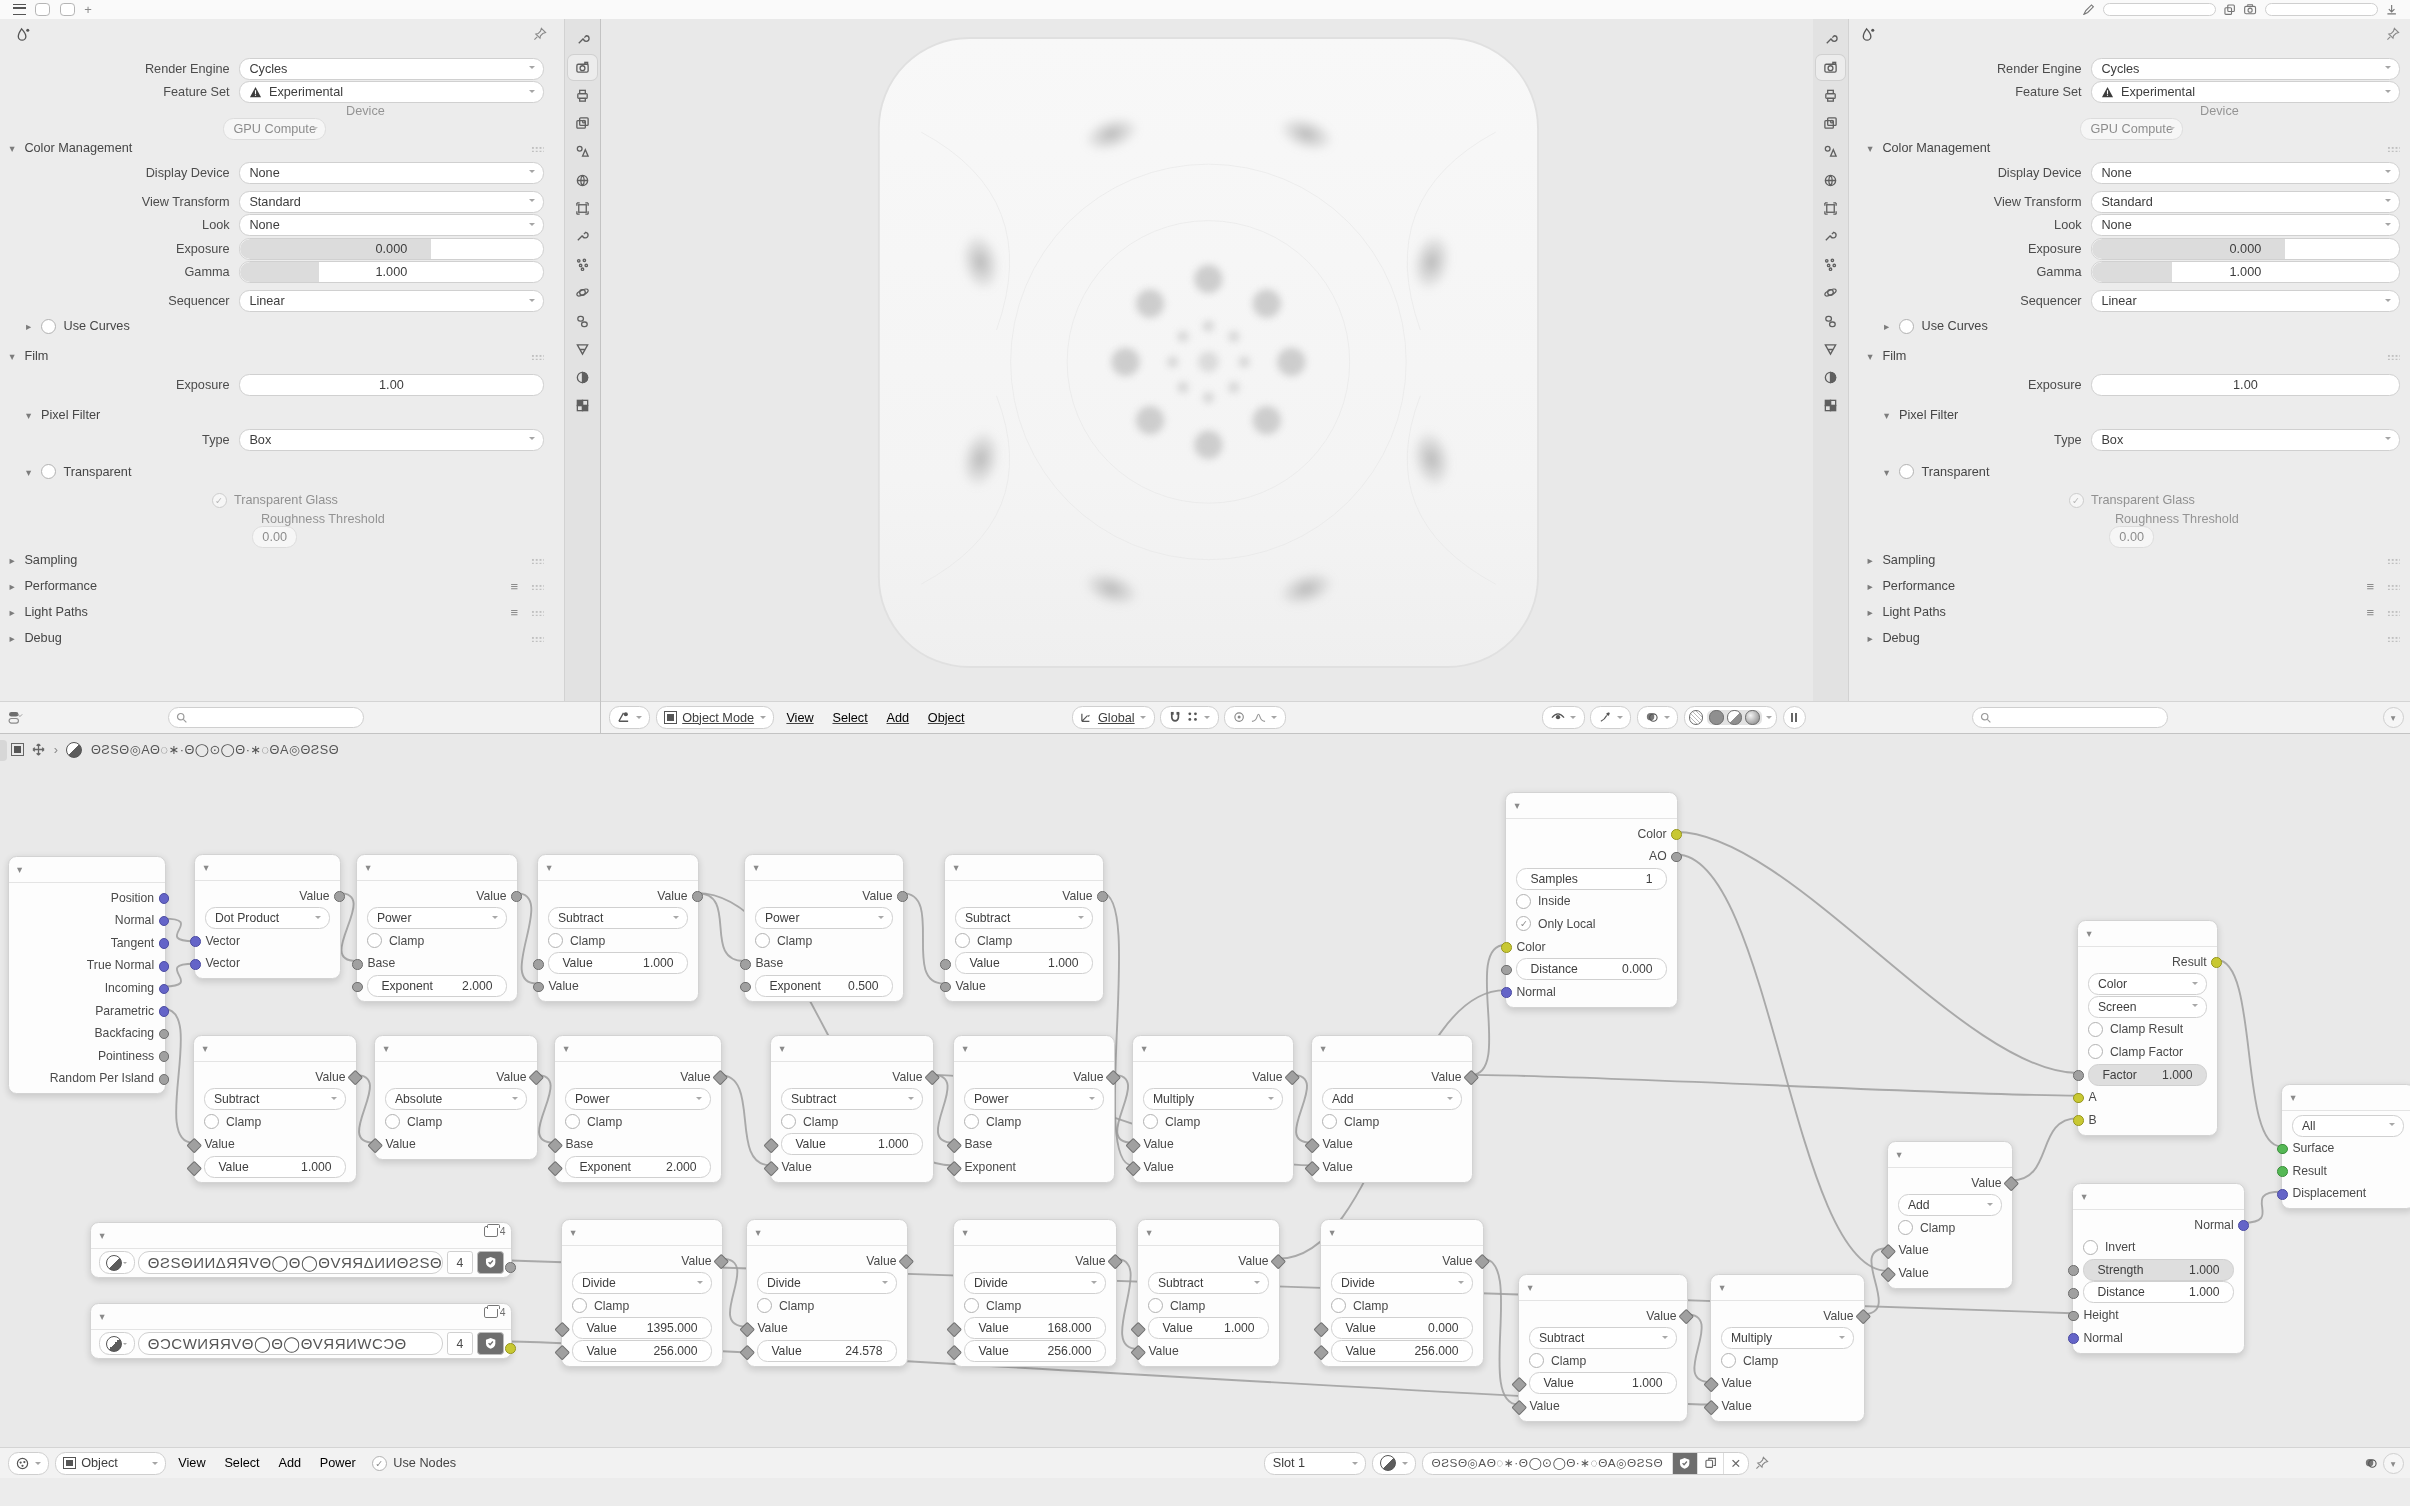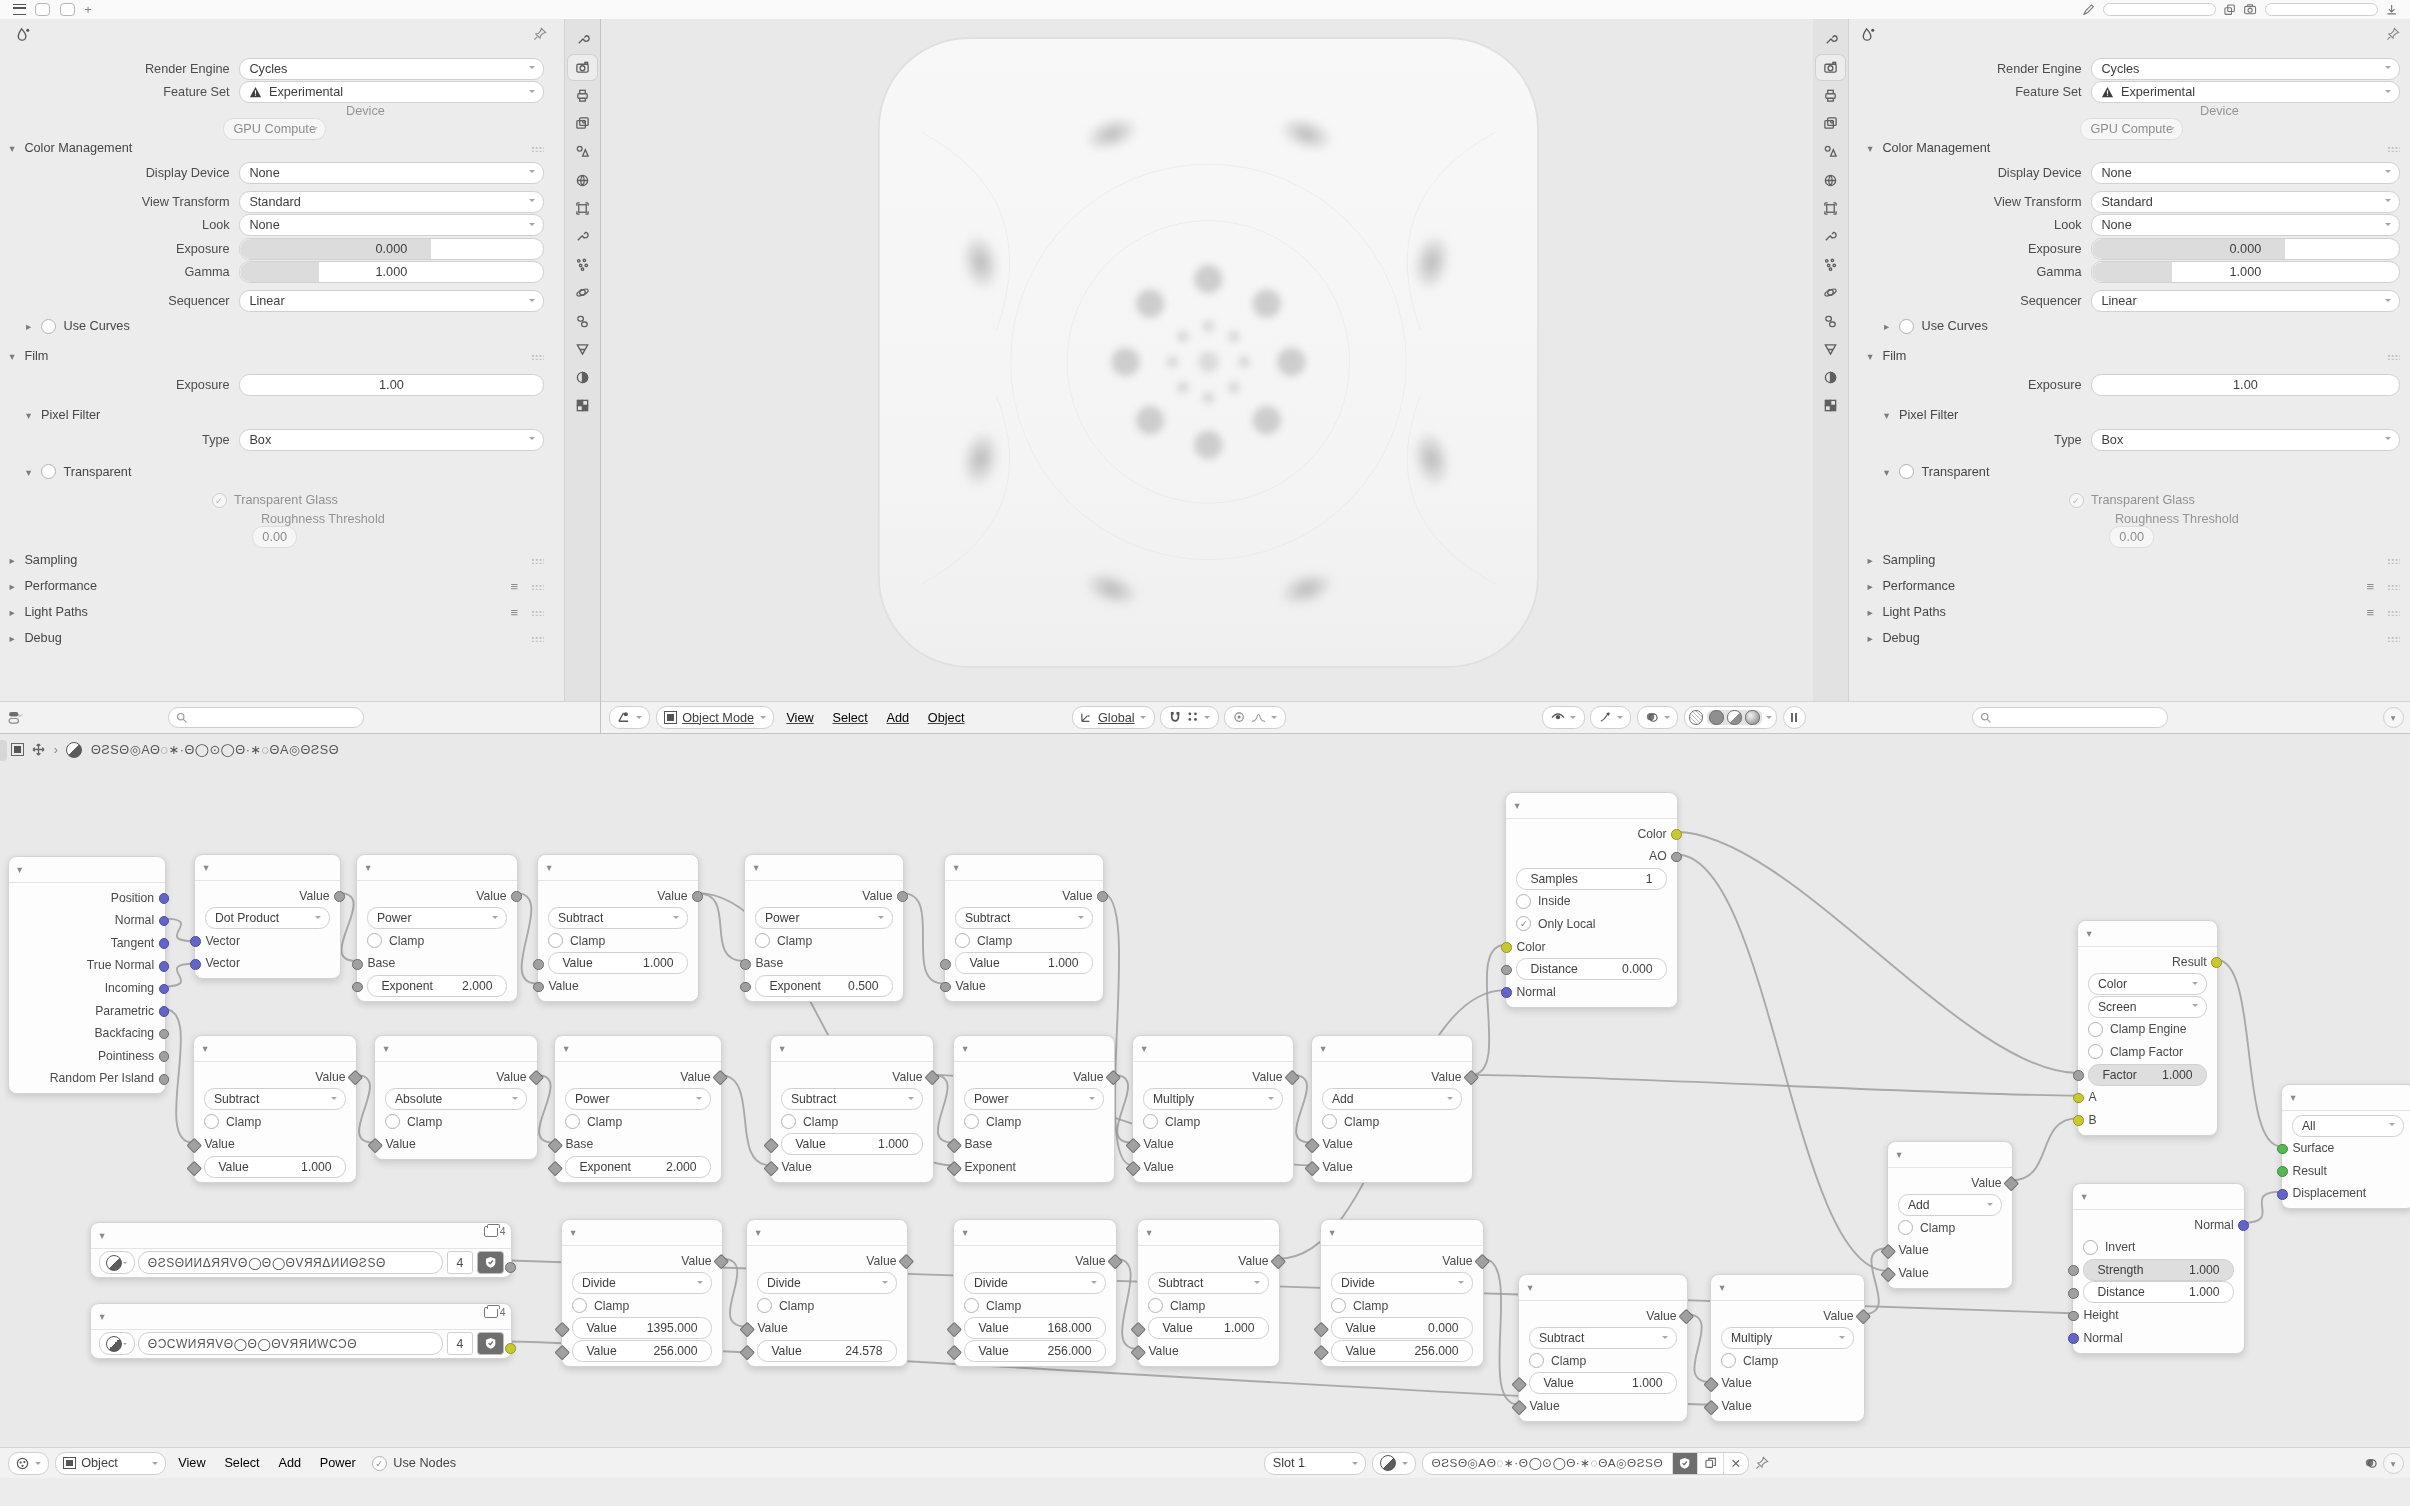--- a/index.html
+++ b/index.html
@@ -91,21 +91,21 @@
   .ndd{flex:1;height:20px;border:0.9px solid #d0d0d0;border-radius:10.4px;background:#fff;display:flex;align-items:center;padding:0 8.5px;position:relative;color:#3e3e3e;}
   .ndd .chev{position:absolute;right:7.5px;top:7.5px;border-left:3.3px solid transparent;border-right:3.3px solid transparent;border-top:3.3px solid #a8a8a8;width:0;height:0;}
   .nfield{flex:1;height:20px;border:0.9px solid #d0d0d0;border-radius:10.4px;background:#fff;display:flex;align-items:center;justify-content:space-between;padding:0 13px;color:#3e3e3e;}
   .nfield.fill{background:#dedede;}
   .ncb{display:flex;align-items:center;gap:6.6px;}
   .nbadge{position:absolute;right:5.6px;top:2.8px;display:flex;align-items:flex-start;gap:1.9px;color:#6f6f6f;font-size:10.4px;}
   .stackico{width:11.3px;height:9.4px;border:1.1px solid #777;border-radius:1.9px;position:relative;background:#fff;}
   .stackico:before{content:"";position:absolute;left:1.9px;top:-2.8px;width:10.4px;height:2.8px;border:1.1px solid #777;border-bottom:none;border-radius:1.9px 1.9px 0 0;background:#fff;}
   .texrow{display:flex;align-items:center;gap:3.8px;padding:0 7.5px;height:28px;}
   .texdd{width:34px;height:21px;border:0.9px solid #d0d0d0;border-radius:10.4px;background:#fff;display:flex;align-items:center;justify-content:center;gap:1.9px;}
-  .texname{flex:1;height:21px;border:0.9px solid #d0d0d0;border-radius:11px;background:#fff;display:flex;align-items:center;padding:0 8.5px;font-size:12px;letter-spacing:0.5px;color:#555;overflow:hidden;white-space:nowrap;}
+  .texname{flex:1;height:21px;border:0.9px solid #d0d0d0;border-radius:11px;background:#fff;display:flex;align-items:center;padding:0 8.5px;font-size:15px;letter-spacing:0.5px;color:#555;overflow:hidden;white-space:nowrap;}
   .texcount{width:24.5px;height:21px;border:0.9px solid #d0d0d0;background:#fff;display:flex;align-items:center;justify-content:center;border-radius:2.8px;color:#4c4c4c;}
   .shieldbtn{width:24.5px;height:21px;border:0.9px solid #bdbdbd;background:#6e6e6e;border-radius:3.8px;display:flex;align-items:center;justify-content:center;}
   
   #shader-foot{position:absolute;left:0;bottom:0;right:0;height:30px;background:#f2f2f2;border-top:0.9px solid #d4d4d4;display:flex;align-items:center;padding:0 7.5px;gap:5.6px;}
   .matpill{display:flex;align-items:center;height:21px;border:0.9px solid #cfcfcf;border-radius:10.4px;background:#fff;overflow:hidden;}
   .matpill .seg1{display:flex;align-items:center;gap:6.6px;padding:0 8.5px;letter-spacing:0.5px;color:#555;font-size:11.8px;}
   .mbtn{width:24.5px;height:21px;display:flex;align-items:center;justify-content:center;border-left:0.9px solid #ddd;color:#666;}
   .mbtn.dark{background:#6e6e6e;color:#fff;}
   .pinico{color:#8a8a8a;}
   svg.icon{display:block;}
@@ -1723,21 +1723,21 @@
             </div>
             <div class="nrow">
               <span class="ndd">
                 <span>Screen</span>
                 <span class="chev"></span>
               </span>
             </div>
             <div class="nrow">
               <span class="ncb">
                 <span class="cbc"></span>
-                <span>Clamp Engine</span>
+                <span>Clamp Result</span>
               </span>
             </div>
             <div class="nrow">
               <span class="ncb">
                 <span class="cbc"></span>
                 <span>Clamp Factor</span>
               </span>
             </div>
             <div class="nrow">
               <span class="sock left c-value"></span>

